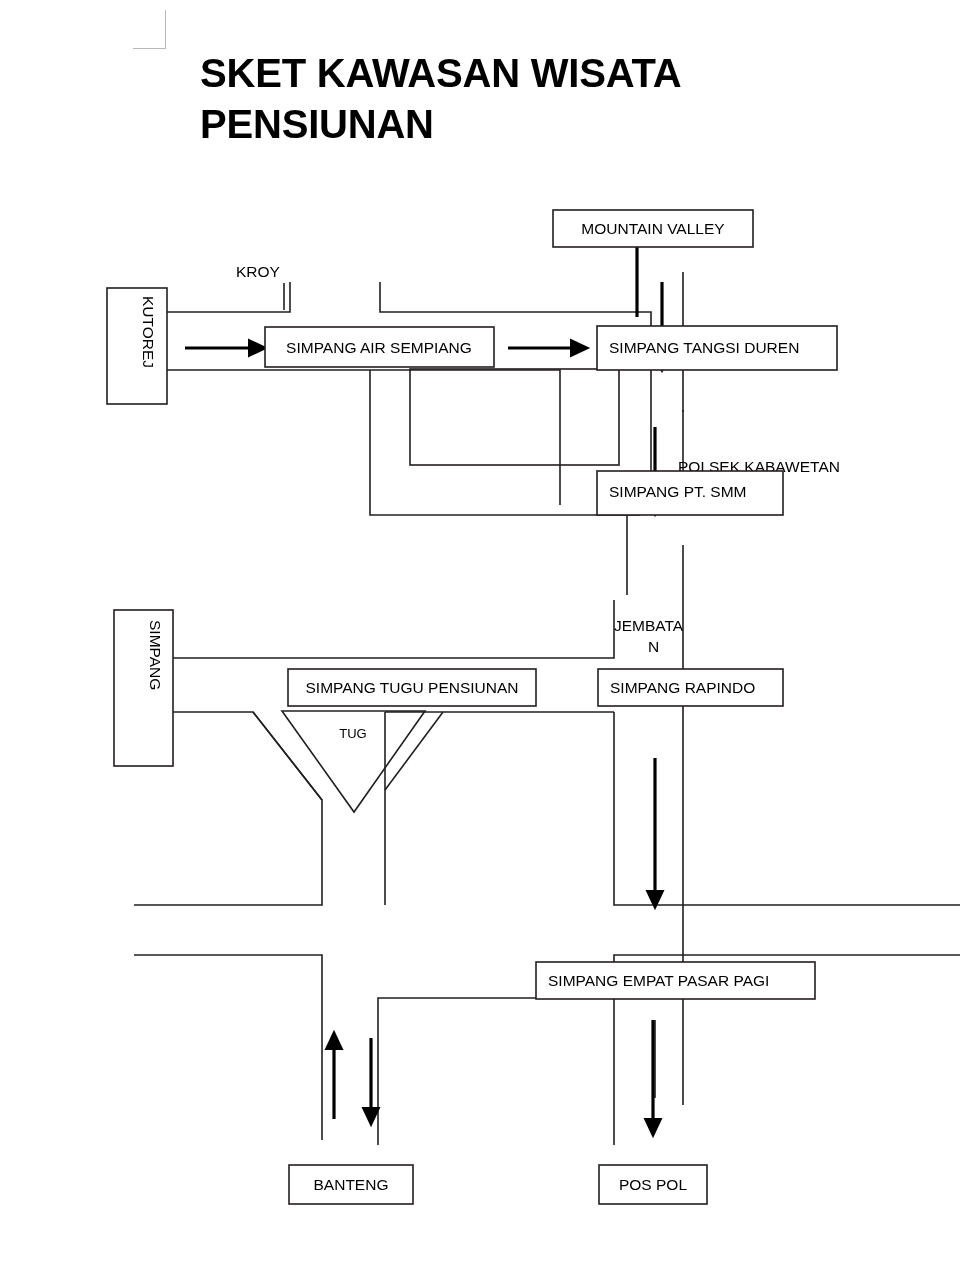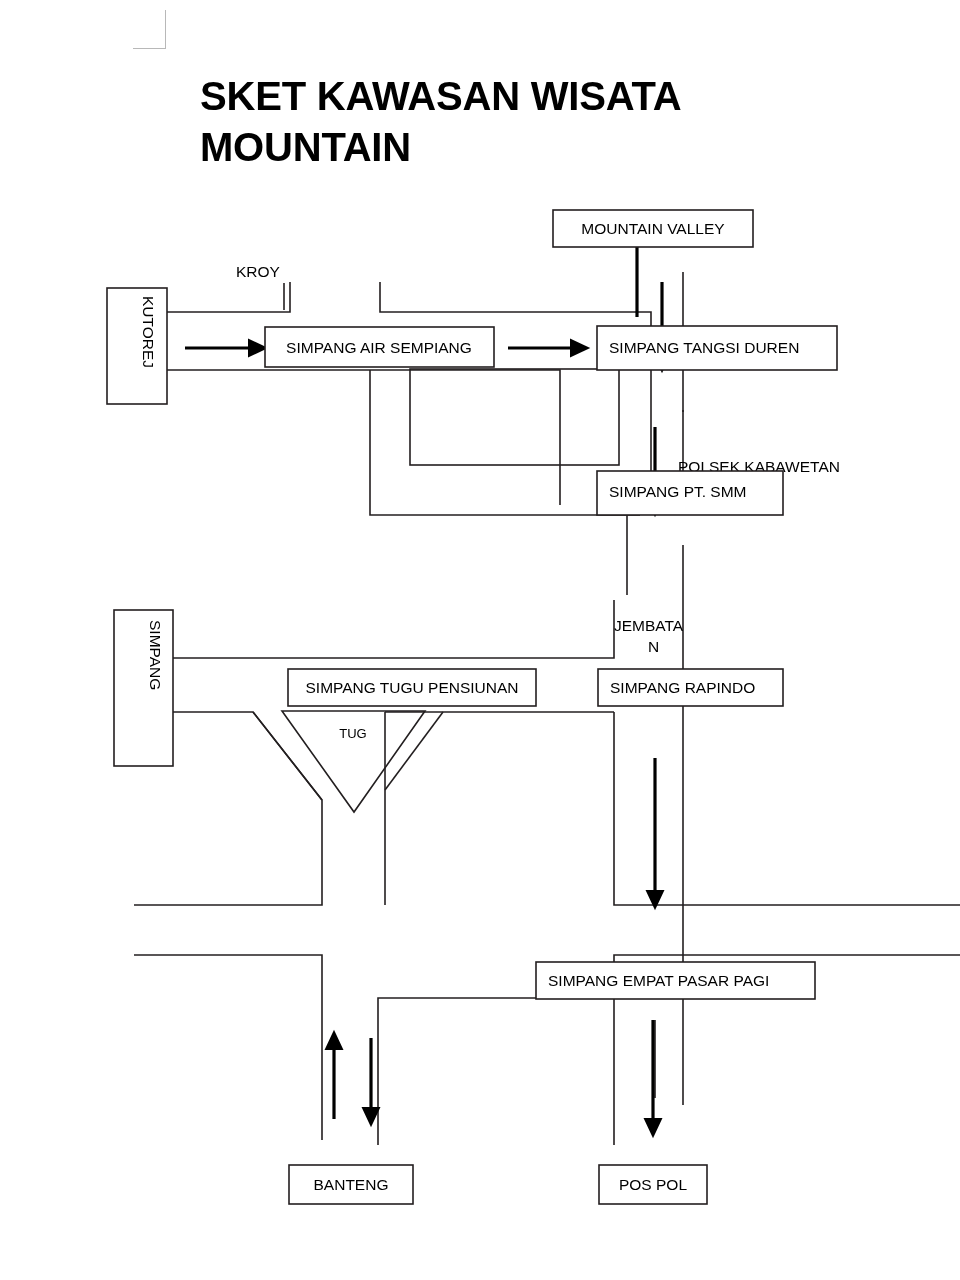--- a/index.html
+++ b/index.html
@@ -37,21 +37,20 @@
     position: absolute;
     left: 200px;
     top: 48px;
     width: 700px;
     font-size: 40px;
     font-weight: bold;
     line-height: 1.28;
     letter-spacing: -0.2px;
     color: #000;
     white-space: pre-line;
-    margin-top: 23px;
   }
   svg.diagram {
     position: absolute;
     left: 0;
     top: 0;
     width: 960px;
     height: 1280px;
   }
   .node-box {
     fill: #ffffff;
@@ -97,21 +96,21 @@
     fill: #000000;
   }
 </style>
 </head>
 <body>
 
 <div id="page">
 
   <div class="corner-mark"></div>
 
-  <div class="doc-title"><div>SKET KAWASAN WISATA</div><div>MOUNTAIN</div></div>
+  <div class="doc-title"><div>SKET KAWASAN WISATA</div><div>PENSIUNAN</div></div>
 
   <svg class="diagram" viewBox="0 0 960 1280">
     <defs>
       <marker id="arrowhead" markerWidth="7" markerHeight="7" refX="3.2" refY="3.0" orient="auto" markerUnits="strokeWidth">
         <path d="M 0 0 L 6.4 3.0 L 0 6.0 z" fill="#000000"></path>
       </marker>
     </defs>
 
     <g>
       <path class="road" d="M 167 312 L 290 312 L 290 282"></path>

